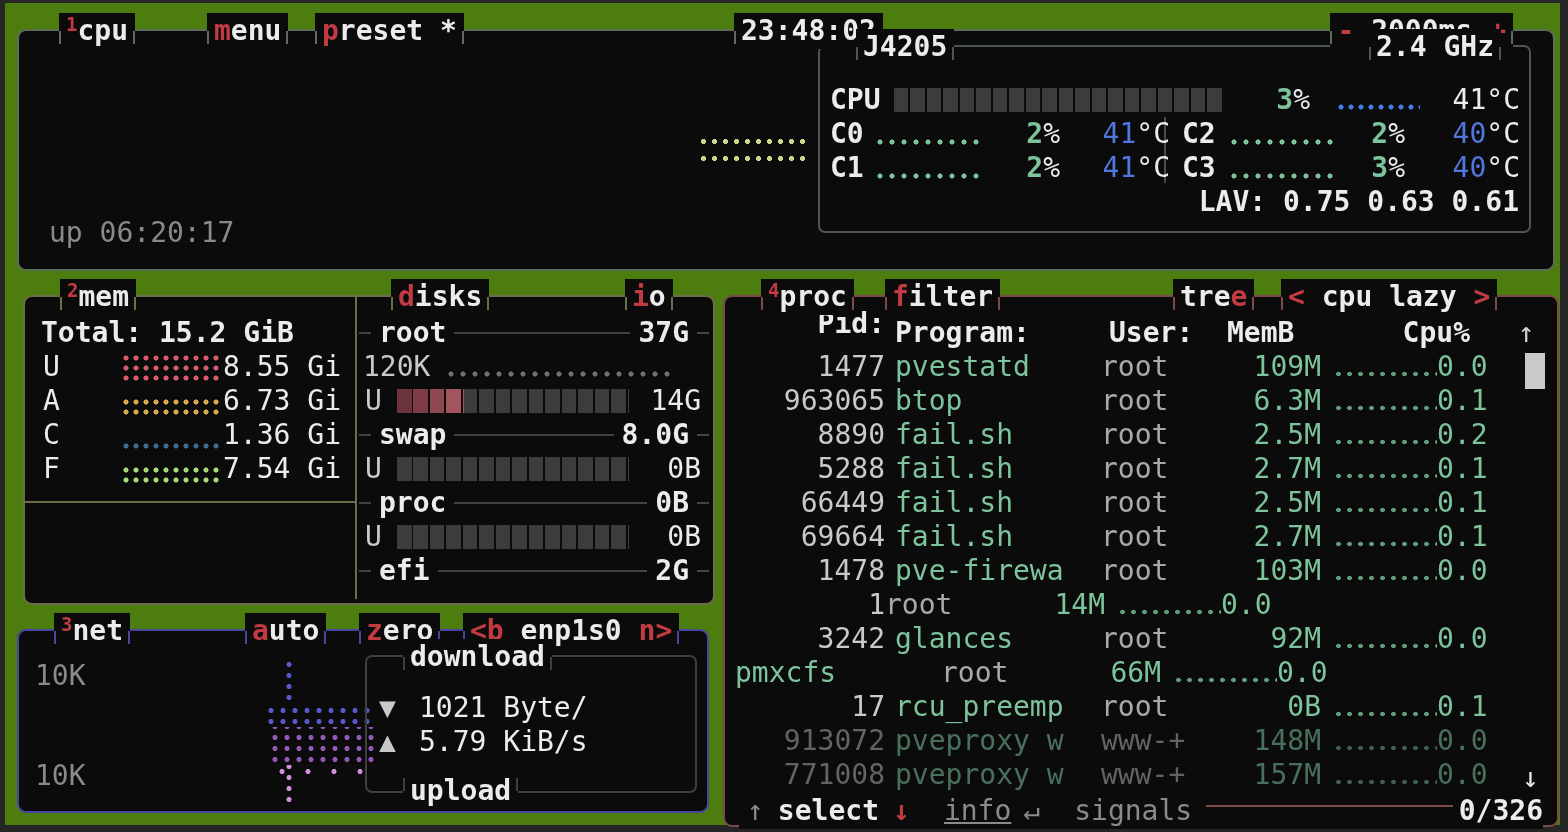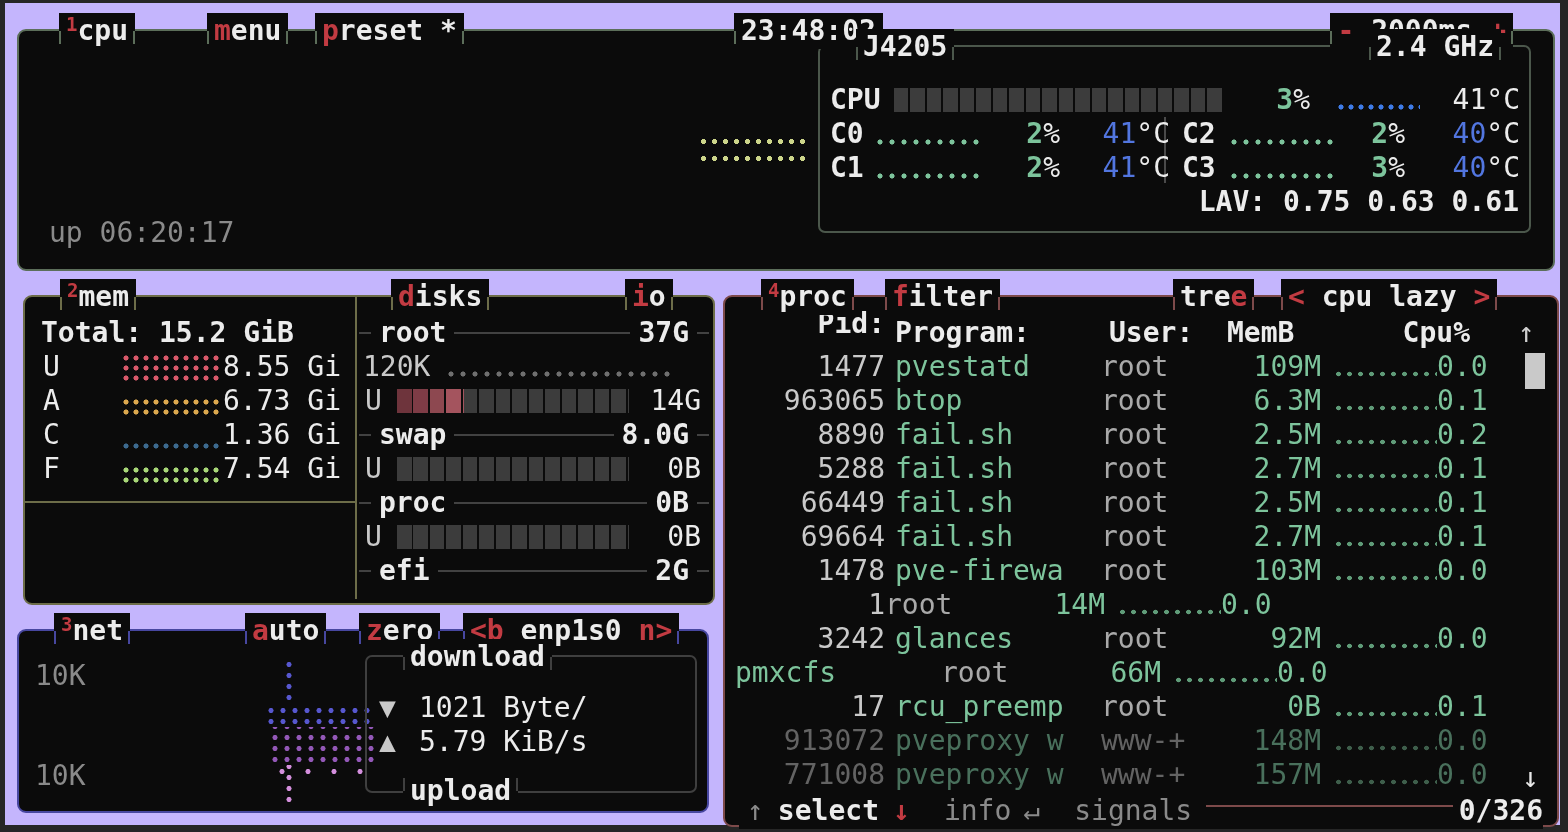--- a/index.html
+++ b/index.html
@@ -1,21 +1,21 @@
 <!DOCTYPE html>
 <html><head>
 <meta charset="utf-8">
 <style>
   html,body{margin:0;padding:0;}
   body{
     width:1568px;height:832px;overflow:hidden;background:#262626;
     font-family:"DejaVu Sans Mono","Liberation Mono",monospace;
     font-size:28px;line-height:34px;color:#ececec;
   }
-  .screen{position:absolute;left:5px;top:3px;right:8px;bottom:7px;background:#c4b5fd;}
+  .screen{position:absolute;left:5px;top:3px;right:8px;bottom:7px;background:#4d7c0f;}
   .box{position:absolute;border:2px solid var(--bc);border-radius:9px;background:#0b0b0b;}
   .panel{position:absolute;border:2px solid var(--bc);border-radius:7px;}
   .tag{position:absolute;top:-18px;height:36px;line-height:36px;background:#0b0b0b;
        padding:0 7px;font-weight:bold;white-space:nowrap;z-index:3;}
   .tag::before,.tag::after{content:"";position:absolute;top:18px;width:2px;height:13px;background:var(--bc);}
   .tag::before{left:0}.tag::after{right:0}
   .tag.b{top:auto;bottom:-18px;}
   .tag.b::before,.tag.b::after{top:auto;bottom:18px;}
   .sup{font-size:19px;font-weight:bold;position:relative;top:-9px;color:#c23b42;}
   .key{color:#c23b42;}
@@ -358,21 +358,21 @@
         <span class="cpu">0.0</span>
       </div>
     </div>
 
     <span class="abs" style="right:18px;bottom:30px;color:#e8e8e8;">↓</span>
 
     <div class="abs" style="left:14px;right:14px;bottom:-4px;height:36px;background:#0b0b0b;display:flex;align-items:center;z-index:3;white-space:pre;">
       <span class="grey" style="margin-left:8px;">↑</span>
       <span class="bold" style="margin-left:14px;">select</span>
       <span class="red" style="margin-left:14px;">↓</span>
-      <span class="grey" style="margin-left:34px;">info</span>
+      <span class="grey" style="margin-left:34px;text-decoration:underline;">info</span>
       <span class="grey" style="margin-left:12px;">↵</span>
       <span class="grey" style="margin-left:34px;">signals</span>
       <span style="flex:1;height:2px;background:#7d4a4a;margin:0 6px 10px 14px;"></span>
       <span class="bold">0/326</span>
     </div>
   </div>
 
 </div>
 
 </body></html>

